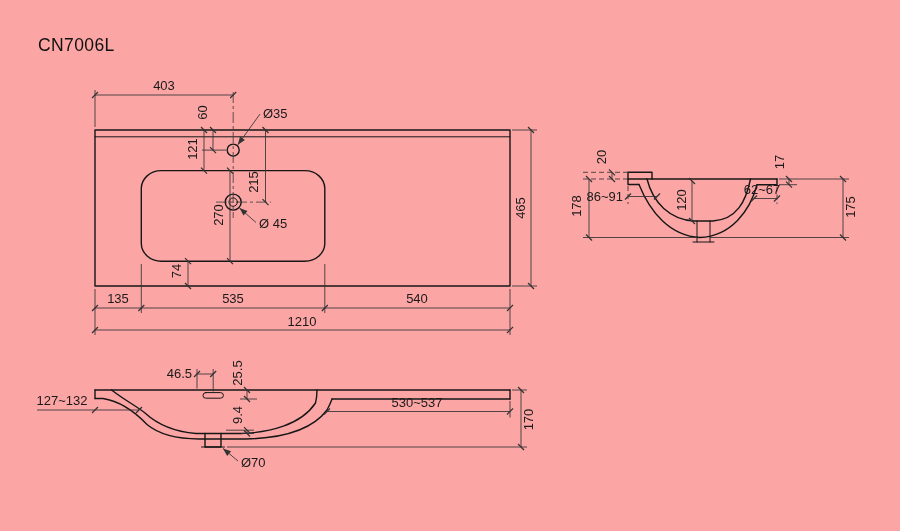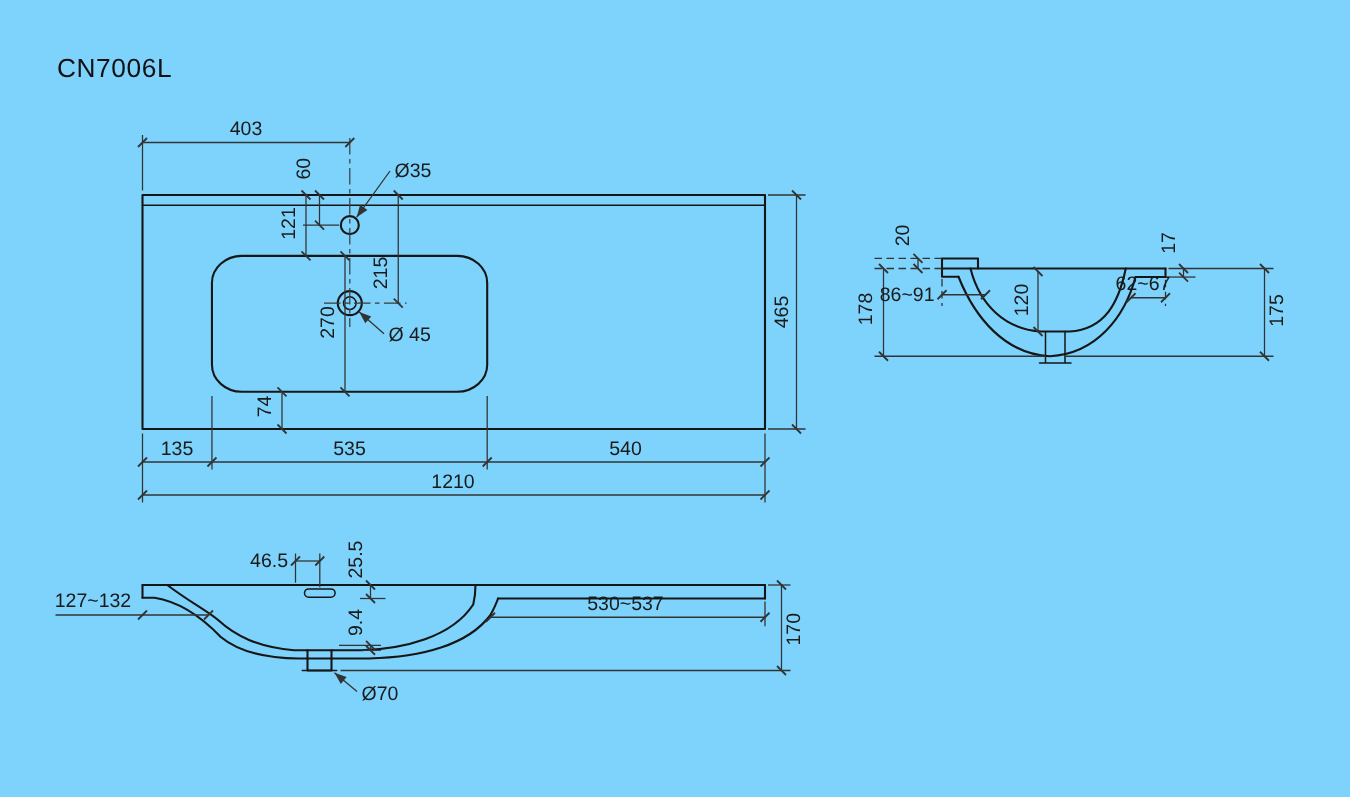--- a/index.html
+++ b/index.html
@@ -1,16 +1,16 @@
 <!DOCTYPE html>
 <html><head>
 <meta charset="utf-8">
 <style>
   html,body{margin:0;padding:0;background:#fff}
-  .frame{position:relative;width:900px;height:531px;background:#7dd3fc;overflow:hidden;
+  .frame{position:relative;width:900px;height:531px;background:#fca5a5;overflow:hidden;
          font-family:"Liberation Sans","DejaVu Sans",sans-serif}
   svg{display:block}
   .geo path,.geo rect,.geo line,.geo circle,.geo polyline{stroke:#161616;stroke-width:1.4;fill:none;stroke-linecap:round;stroke-linejoin:round}
   .geo .thin{stroke-width:1}
   .dim line,.dim path{stroke:#333;stroke-width:.85;fill:none}
   .dim .dash{stroke-dasharray:5 3}
   .cl line{stroke:#3a3a3a;stroke-width:.8;stroke-dasharray:11 3 3 3}
   .dtext{font-size:13px;fill:#1a1a1a;text-anchor:middle;font-family:"Liberation Sans","DejaVu Sans",sans-serif}
   .start{text-anchor:start}.end{text-anchor:end}
   .title{font-size:17.5px;fill:#111;text-anchor:start;letter-spacing:.4px}

